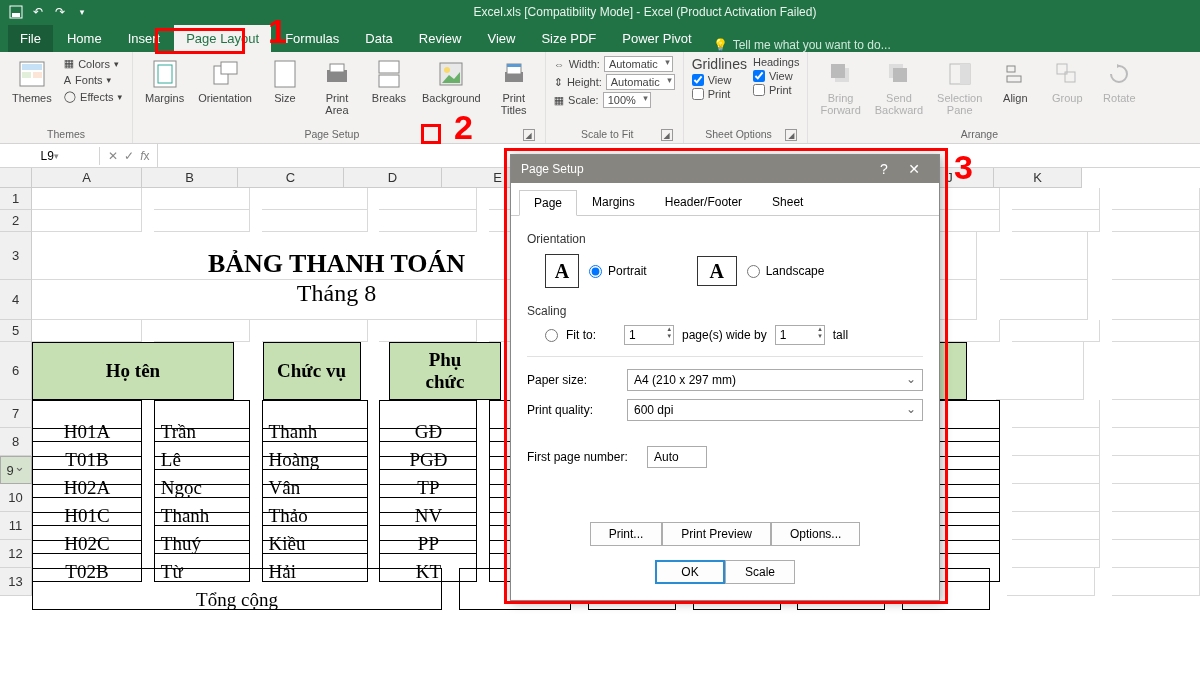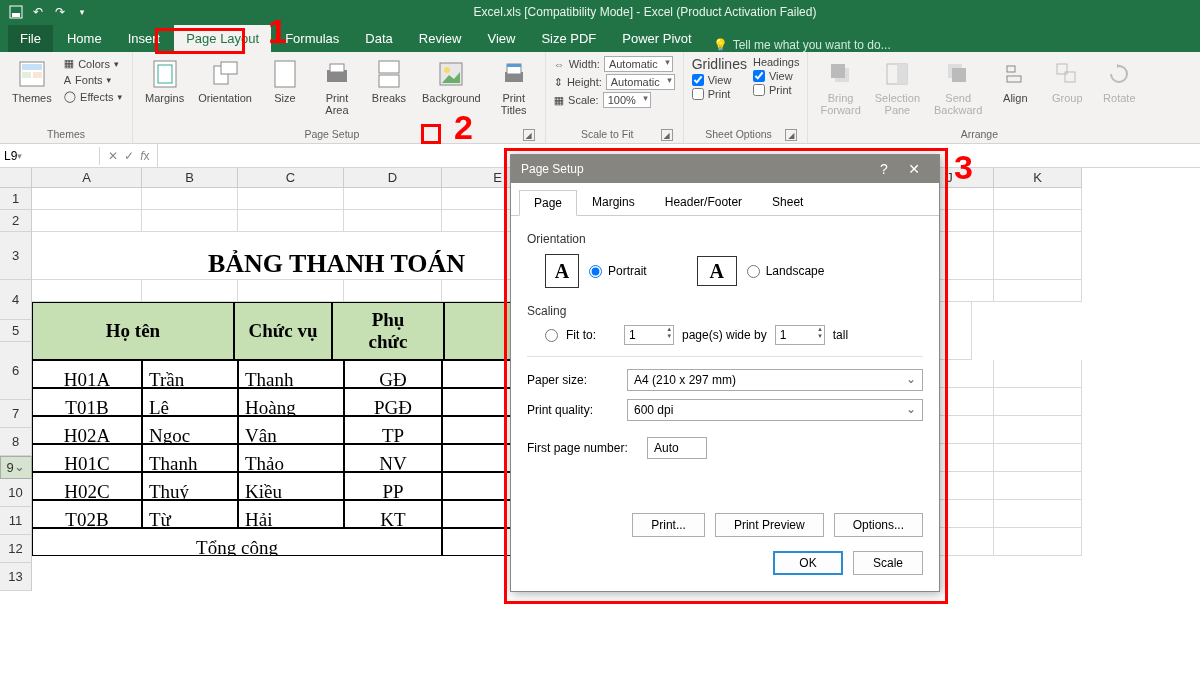--- a/index.html
+++ b/index.html
@@ -28,40 +28,40 @@
 .rbtn-small { font-size: 11px; color: #444; display: flex; align-items: center; gap: 4px; padding: 1px 2px; }
 .rstack { display: flex; flex-direction: column; gap: 2px; }
 .rrow { display: flex; align-items: center; gap: 4px; font-size: 11px; color: #444; }
 .combo { border: 1px solid #ababab; background: #fff; font-size: 11px; padding: 1px 14px 1px 4px; position: relative; min-width: 60px; }
 .combo::after { content: "▾"; position: absolute; right: 2px; top: 0; font-size: 9px; color: #666; }
 input[type=checkbox] { width: 12px; height: 12px; }
 .launcher { width: 12px; height: 12px; border: 1px solid #999; font-size: 8px; color: #666; display: flex; align-items: center; justify-content: center; align-self: flex-end; margin-right: 2px; margin-bottom: 2px; }
 
 
 .fbar { height: 24px; border-bottom: 1px solid #d4d4d4; display: flex; align-items: center; font-size: 12px; background: #fff; }
-.namebox { width: 100px; border-right: 1px solid #d4d4d4; padding: 2px 4px; display: flex; align-items: center; justify-content: flex-start; }
+.namebox { width: 100px; border-right: 1px solid #d4d4d4; padding: 2px 4px; display: flex; align-items: center; justify-content: center; }
 .fx-btns { display: flex; gap: 6px; padding: 0 8px; color: #888; border-right: 1px solid #d4d4d4; height: 100%; align-items: center; }
 .fx-input { flex: 1; padding: 2px 6px; }
 
 
 .gridwrap { position: relative; }
 .colhdrs { display: flex; height: 20px; }
 .rowhdr-spacer { width: 32px; background: #f0f0f0; border-right: 1px solid #ccc; border-bottom: 1px solid #ccc; }
 .colh { background: #f0f0f0; border-right: 1px solid #ccc; border-bottom: 1px solid #ccc; text-align: center; font-size: 13px; color: #333; display: flex; align-items: center; justify-content: center; }
 .gridbody { display: flex; }
 .rowhdrs { display: flex; flex-direction: column; width: 32px; }
 .rowh { background: #f0f0f0; border-right: 1px solid #ccc; border-bottom: 1px solid #d4d4d4; text-align: center; font-size: 13px; color: #333; display: flex; align-items: center; justify-content: center; }
 .rowh.sel { background: #d5e3cf; }
 .cells { position: relative; flex: 1; }
-.cellrow { display: flex; }
+.cellrow { display: flex; justify-content: space-between; }
 .cell { border-right: 1px solid #d9d9d9; border-bottom: 1px solid #d9d9d9; overflow: hidden; white-space: nowrap; }
 
 
 .tblhdr { background: #c6e0b4; border: 1px solid #000; font-family: "Times New Roman", serif; font-size: 19px; font-weight: bold; text-align: center; display: flex; align-items: center; justify-content: center; }
-.tblcell { border: 1px solid #000; font-family: "Times New Roman", serif; font-size: 19px; padding: 8px 6px; }
+.tblcell { border: 1px solid #000; font-family: "Times New Roman", serif; font-size: 19px; padding: 20px 6px; }
 .tblcell.center { text-align: center; }
 .title1 { font-family: "Times New Roman", serif; font-size: 26px; font-weight: bold; text-align: center; }
 .title2 { font-family: "Times New Roman", serif; font-size: 24px; text-align: center; }
 
 
 .dialog { position: absolute; left: 510px; top: 154px; width: 430px; background: #fff; border: 1px solid #888; box-shadow: 2px 2px 10px rgba(0,0,0,0.3); font-size: 12px; }
 .dlg-title { background: #878580; color: #fff; padding: 6px 10px; display: flex; align-items: center; }
 .dlg-title-txt { flex: 1; }
 .dlg-close { width: 30px; text-align: center; cursor: pointer; font-size: 14px; }
 .dlg-tabs { display: flex; border-bottom: 1px solid #ccc; padding: 6px 8px 0; gap: 0; }
@@ -74,21 +74,21 @@
 .orient-ico.land { width: 40px; height: 30px; }
 .radio-row { display: flex; align-items: center; gap: 6px; }
 .scaling-row { display: flex; align-items: center; gap: 8px; padding: 3px 0 3px 18px; }
 .spin { border: 1px solid #ababab; width: 50px; padding: 2px 14px 2px 4px; position: relative; background: #fff; }
 .spin::after { content: "▴\A▾"; white-space: pre; position: absolute; right: 2px; top: -1px; font-size: 7px; line-height: 7px; color: #555; }
 .sel-row { display: flex; align-items: center; gap: 10px; padding: 4px 0; }
 .sel-row label { min-width: 90px; }
 .sel { border: 1px solid #ababab; background: #fff; padding: 3px 18px 3px 6px; flex: 1; position: relative; }
 .sel::after { content: "⌄"; position: absolute; right: 6px; top: 2px; color: #666; }
 .txtfield { border: 1px solid #ababab; background: #fff; padding: 3px 6px; width: 60px; }
-.dlg-btnrow { display: flex; justify-content: flex-end; gap: 10px; padding: 10px 0 4px; }
+.dlg-btnrow { display: flex; justify-content: center; padding: 10px 0 4px; }
 .dlg-btn { border: 1px solid #adadad; background: #fdfdfd; padding: 4px 18px; font-size: 12px; cursor: pointer; }
 .dlg-btn.primary { border: 1px solid #2a8dd4; box-shadow: 0 0 0 1px #2a8dd4 inset; }
 hr.thin { border: none; border-top: 1px solid #e1e1e1; margin: 8px 0; }
 
 
 .redbox { position: absolute; border: 3px solid #ff0000; pointer-events: none; }
 .rednum { position: absolute; color: #ff0000; font-size: 34px; font-weight: bold; font-family: Arial; pointer-events: none; }
 
 
 svg { display: block; }
@@ -304,36 +304,36 @@
               <rect x="6" y="6" width="14" height="14" fill="#ddd"></rect>
               <rect x="2" y="2" width="14" height="14" fill="#bbb"></rect>
             </svg>
           </div>
           <span style="white-space:pre-line;text-align:center">Bring
 Forward</span>
         </div>
       <div class="rbtn-big" style="color:#b0b0b0">
           <div class="ico">
             <svg width="24" height="24">
+              <rect x="2" y="2" width="14" height="14" fill="#ddd"></rect>
+              <rect x="6" y="6" width="14" height="14" fill="#bbb"></rect>
+            </svg>
+          </div>
+          <span style="white-space:pre-line;text-align:center">Send
+Backward</span>
+        </div>
+      <div class="rbtn-big" style="color:#b0b0b0">
+          <div class="ico">
+            <svg width="24" height="24">
               <rect x="2" y="2" width="20" height="20" fill="none" stroke="#bbb"></rect>
               <rect x="12" y="2" width="10" height="20" fill="#ddd"></rect>
             </svg>
           </div>
           <span style="white-space:pre-line;text-align:center">Selection
 Pane</span>
-        </div>
-      <div class="rbtn-big" style="color:#b0b0b0">
-          <div class="ico">
-            <svg width="24" height="24">
-              <rect x="2" y="2" width="14" height="14" fill="#ddd"></rect>
-              <rect x="6" y="6" width="14" height="14" fill="#bbb"></rect>
-            </svg>
-          </div>
-          <span style="white-space:pre-line;text-align:center">Send
-Backward</span>
         </div>
       <div class="rbtn-big">
           <div class="ico">
             <svg width="24" height="24">
               <rect x="4" y="4" width="8" height="6" fill="none" stroke="#888"></rect>
               <rect x="4" y="14" width="14" height="6" fill="none" stroke="#888"></rect>
             </svg>
           </div>
           <span>Align</span>
         </div>
@@ -434,20 +434,28 @@
           <div class="cell " style="width: 88px;"></div>
         </div>
         <div class="cellrow" style="height: 48px;">
           <div class="cell title1" style="width: 610px; border-right: 1px solid rgb(217, 217, 217); display: flex; align-items: flex-end; justify-content: center;">BẢNG THANH TOÁN</div>
           <div class="cell " style="width: 88px;"></div>
           <div class="cell " style="width: 88px;"></div>
           <div class="cell " style="width: 88px;"></div>
           <div class="cell " style="width: 88px;"></div>
           <div class="cell " style="width: 88px;"></div>
         </div>
+        <div class="cellrow" style="height: 40px;">
+          <div class="cell title2" style="width: 610px; display: flex; align-items: flex-start; justify-content: center;">Tháng 8</div>
+          <div class="cell " style="width: 88px;"></div>
+          <div class="cell " style="width: 88px;"></div>
+          <div class="cell " style="width: 88px;"></div>
+          <div class="cell " style="width: 88px;"></div>
+          <div class="cell " style="width: 88px;"></div>
+        </div>
         <div class="cellrow" style="height: 22px;">
           <div class="cell " style="width: 110px;"></div>
           <div class="cell " style="width: 96px;"></div>
           <div class="cell " style="width: 106px;"></div>
           <div class="cell " style="width: 98px;"></div>
           <div class="cell " style="width: 112px;"></div>
           <div class="cell " style="width: 88px;"></div>
           <div class="cell " style="width: 88px;"></div>
           <div class="cell " style="width: 88px;"></div>
           <div class="cell " style="width: 88px;"></div>
@@ -596,21 +604,21 @@
     </div>
     <hr class="thin">
     <div class="sel-row">
         <label>Paper size:</label>
         <div class="sel">A4 (210 x 297 mm)</div>
       </div>
     <div class="sel-row">
         <label>Print quality:</label>
         <div class="sel">600 dpi</div>
       </div>
-    <div class="sel-row" style="margin-top:8px">
+    <div class="sel-row" style="margin-top:17px">
         <label style="min-width:110px">First page number:</label>
         <div class="txtfield">Auto</div>
       </div>
     <div class="dlg-btnrow" style="margin-top:40px">
       <button class="dlg-btn">Print...</button>
       <button class="dlg-btn">Print Preview</button>
       <button class="dlg-btn">Options...</button>
     </div>
     <div class="dlg-btnrow">
       <button class="dlg-btn primary" style="min-width:70px">OK</button>

